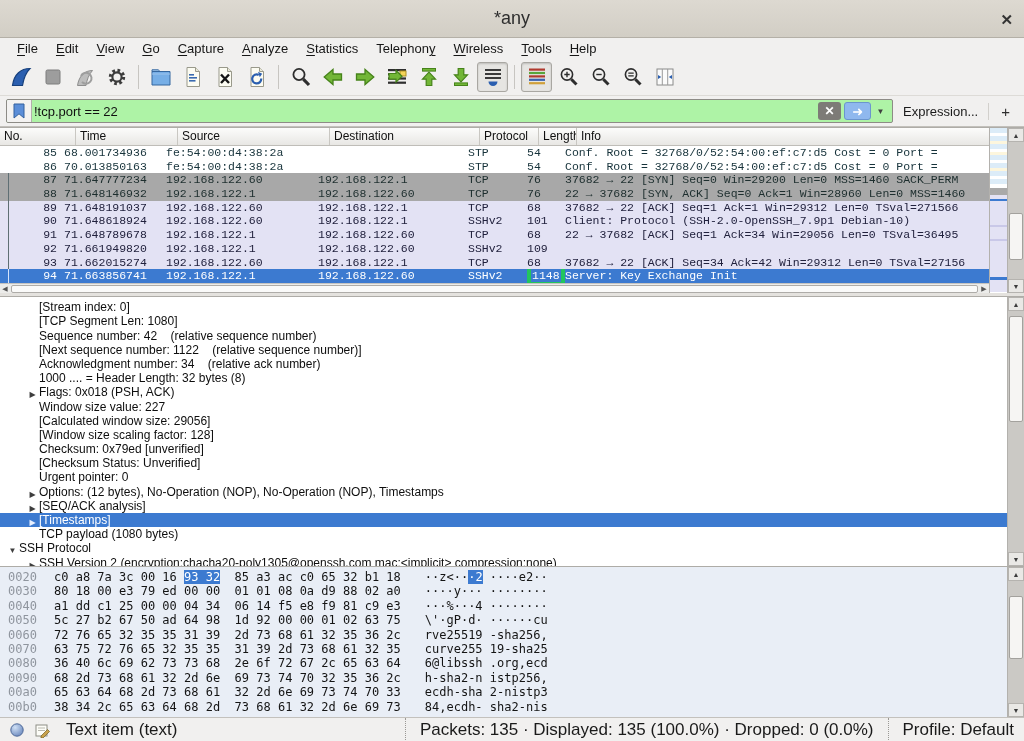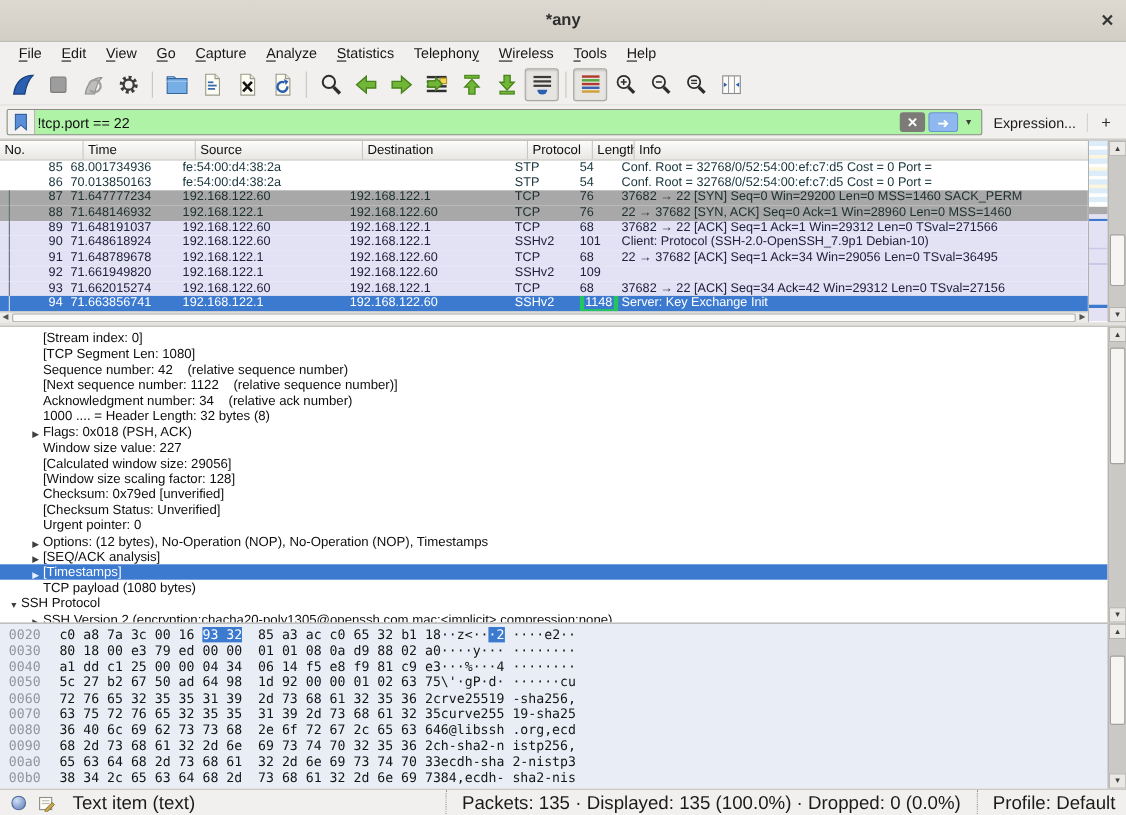--- a/index.html
+++ b/index.html
@@ -1,21 +1,21 @@
 <!DOCTYPE html>
 <html><head>
 <meta charset="utf-8">
 <style>
 *{box-sizing:border-box;margin:0;padding:0}
 html,body{width:1024px;height:741px;overflow:hidden}
 body{font-family:"Liberation Sans",sans-serif;background:#f0efee;font-size:13px}
 .window{display:flex;flex-direction:column;width:1024px;height:741px;background:#f0efee}
 
 .titlebar{height:38px;flex:none;background:linear-gradient(#ddd9d1,#d2cec5);border-bottom:1px solid #b4b0a7;position:relative;display:flex;align-items:center;justify-content:center}
-.title{font-weight:bold;color:#2e2e2e;font-size:15px}
+.title{font-weight:normal;color:#2e2e2e;font-size:18px}
 .close-btn{position:absolute;right:11px;top:50%;transform:translateY(-50%);font-size:15px;font-weight:bold;color:#333;line-height:1}
 
 .menubar{height:21px;flex:none;background:#f1f0ef;display:flex;align-items:center;padding-left:8px}
 .menu-item{padding:0 9px;font-size:13px;color:#161616;line-height:21px;white-space:nowrap}
 .menu-item u{text-underline-offset:2px}
 
 .toolbar{height:37px;flex:none;background:#f1f0ef;display:flex;align-items:center;padding-left:5px;gap:1px;border-bottom:1px solid #dddbd7}
 .tb-btn{width:31px;height:30px;display:flex;align-items:center;justify-content:center;border:1px solid transparent;border-radius:3px;flex:none}
 .tb-btn.pressed{background:#e6e5e2;border-color:#a9a7a2;box-shadow:inset 0 1px 2px rgba(0,0,0,.18)}
 .tb-sep{width:1px;height:24px;background:#c7c5c1;margin:0 5px;flex:none}
@@ -28,21 +28,21 @@
 .filter-apply{width:27px;height:18px;background:#8fb8ee;border:1px solid #6b95cd;border-radius:3px;color:#fff;display:flex;align-items:center;justify-content:center;font-size:13px;flex:none}
 .filter-caret{width:15px;height:18px;display:flex;align-items:center;justify-content:center;font-size:8px;color:#3e3e3e;flex:none;margin:0 4px 0 2px}
 .filter-expression{font-size:13px;color:#1b1b1b;padding:0 10px;white-space:nowrap}
 .filter-plus{font-size:15px;color:#2e2e2e;padding:0 8px 0 12px;border-left:1px solid #d2d0cc}
 
 .packet-pane{height:166px;flex:none;display:flex;background:#fff;border-top:1px solid #aeaca7}
 .pl-left{flex:1;display:flex;flex-direction:column;overflow:hidden}
 .pl-header{height:18px;flex:none;display:flex;background:linear-gradient(#fcfcfb,#e8e7e4);border-bottom:1px solid #bfbdb8;font-size:12px;color:#101010}
 .pl-hcell{border-right:1px solid #c9c7c2;padding:1px 0 0 4px;overflow:hidden;white-space:nowrap;flex:none}
 .pl-rows{flex:1;overflow:hidden}
-.pl-row{height:13.7px;display:flex;font-family:Liberation Sans, sans-serif;font-size:11.5px;line-height:13.7px;white-space:nowrap;position:relative;color:#17333b}
+.pl-row{height:13.7px;display:flex;font-family:Liberation Mono, monospace;font-size:11.5px;line-height:13.7px;white-space:nowrap;position:relative;color:#17333b}
 .pl-row .rel{position:absolute;left:8px;top:0;bottom:0;width:1px;background:#5f6f74}
 .pl-row.bg-sel .rel{background:#d6e4fb}
 .pl-cell{overflow:hidden;flex:none}
 .c-no{width:64px;text-align:right;padding-right:7px}
 .c-time{width:102px}
 .c-src{width:152px}
 .c-dst{width:150px}
 .c-proto{width:59px}
 .c-len{width:38px;padding-right:3px}
 .c-info{flex:1 1 auto;overflow:hidden}
@@ -69,21 +69,21 @@
 .dt-line.lvl1{padding-left:6px}
 .dt-line.lvl2{padding-left:26px}
 .dt-line.sel{background:#3c7ad0;color:#fff}
 .dt-line.sel .arrow{color:#e8f0ff}
 
 .hex-pane{height:151px;flex:none;background:#e9eef6;border-top:1px solid #aeaca7;display:flex;overflow:hidden}
 .hex-lines{flex:1;overflow:hidden;padding:3px 0 0 8px}
 .hex-row{height:14.4px;font-family:"DejaVu Sans Mono","Liberation Mono",monospace;font-size:12px;line-height:14.4px;white-space:pre;color:#141414}
 .hex-off{color:#8f959e;display:inline-block;width:46px}
 .hex-sel{background:#3c7ad0;color:#fff}
-.hex-ascii{margin-left:0}
+.hex-ascii{margin-left:24px}
 
 .statusbar{height:24px;flex:none;background:#f1f0ef;border-top:1px solid #c3c1bd;display:flex;align-items:center;padding:0 10px;font-size:17px;color:#1a1a1a}
 .sb-icon{margin-right:10px;display:flex;align-items:center}
 .sb-left{white-space:nowrap;margin-left:6px}
 .sb-right{margin-left:auto;display:flex;align-items:center;white-space:nowrap}
 .sb-packets{border-left:1px dotted #9a9894;padding:2px 14px 2px 14px}
 .sb-profile{border-left:1px dotted #9a9894;padding:2px 0 2px 14px}
 svg{display:block}
 </style>
 </head>

